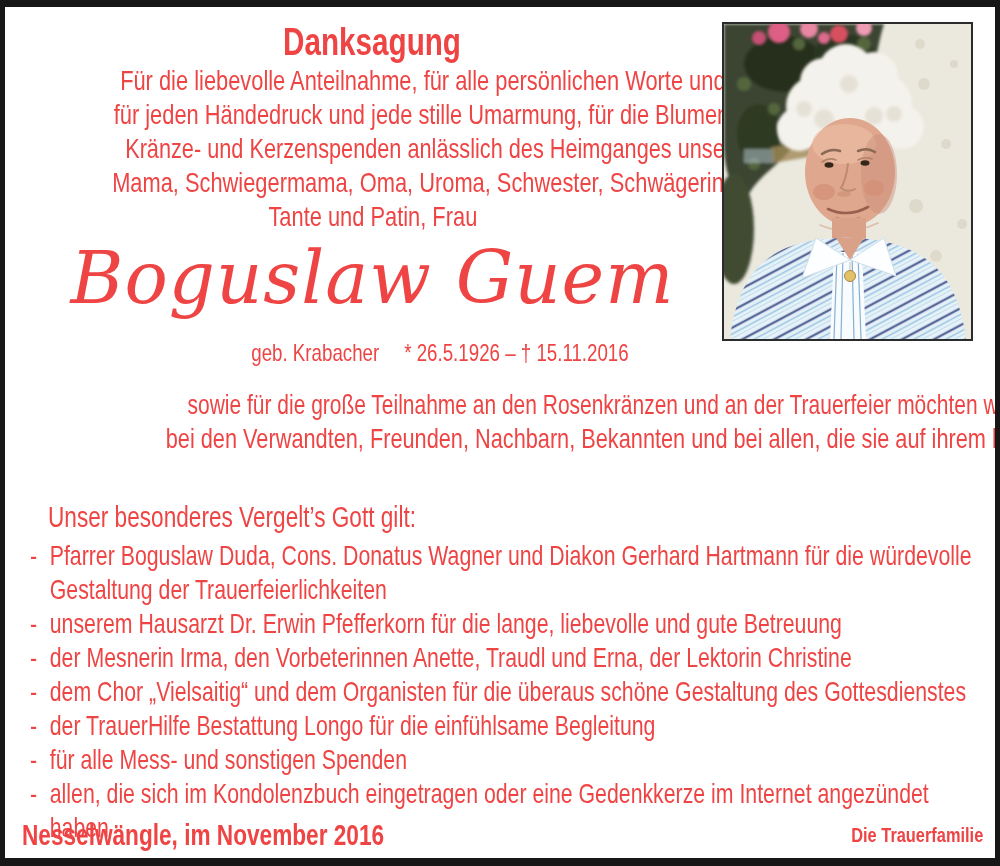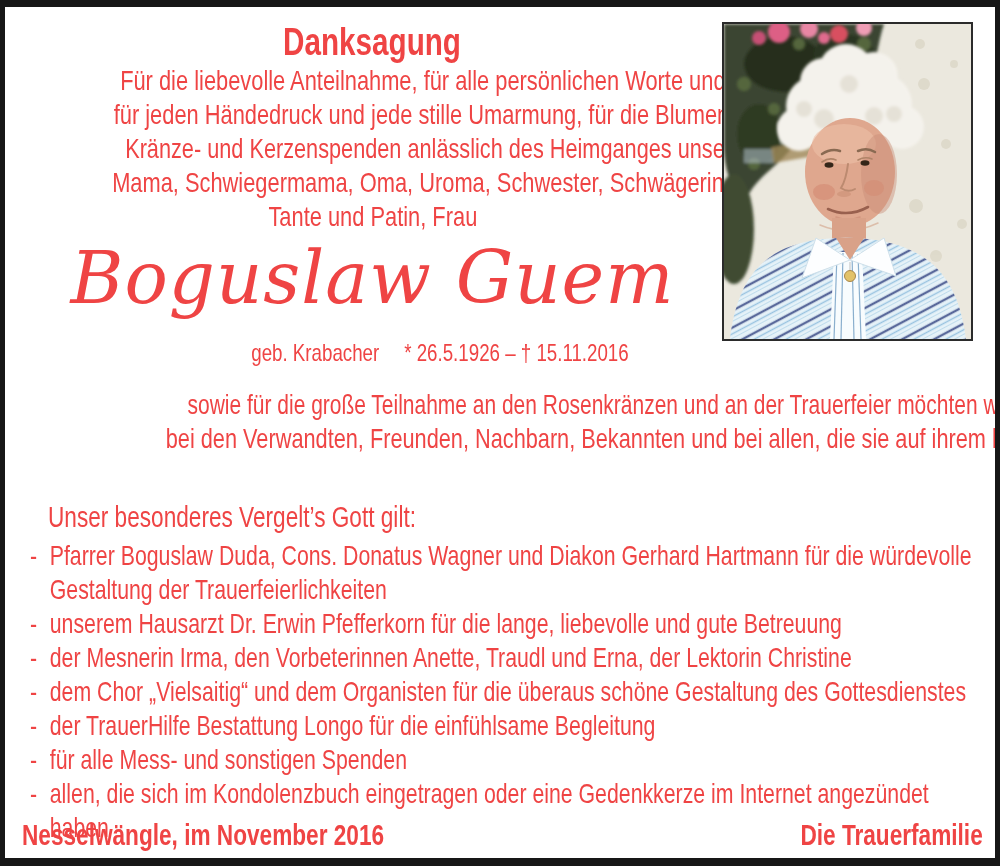--- a/index.html
+++ b/index.html
@@ -84,21 +84,21 @@
   .list-item .dash { position: absolute; left: 0; top: 0; }
   .footer-left {
     position: absolute;
     left: 22px; top: 818px;
     font-size: 29px; line-height: 34px; font-weight: bold;
     white-space: nowrap;
   }
   .footer-right {
     position: absolute;
     right: 17px; top: 818px;
-    font-size: 29px; line-height: 34px; font-weight: bold;
+    font-size: 21px; line-height: 34px; font-weight: bold;
     white-space: nowrap;
   }
   .photo {
     position: absolute;
     left: 722px; top: 22px;
     width: 251px; height: 319px;
     border: 2px solid #2b2b2b;
     box-sizing: border-box;
     background: #ebe8de;
     overflow: hidden;

